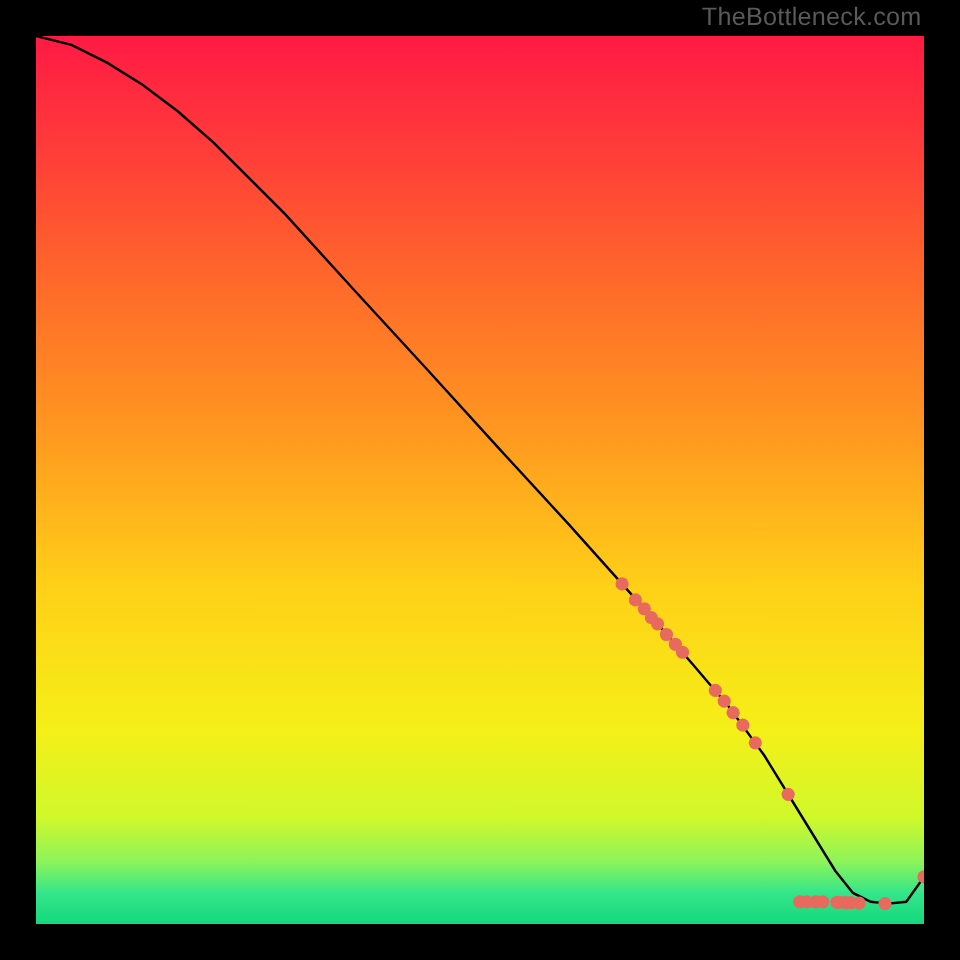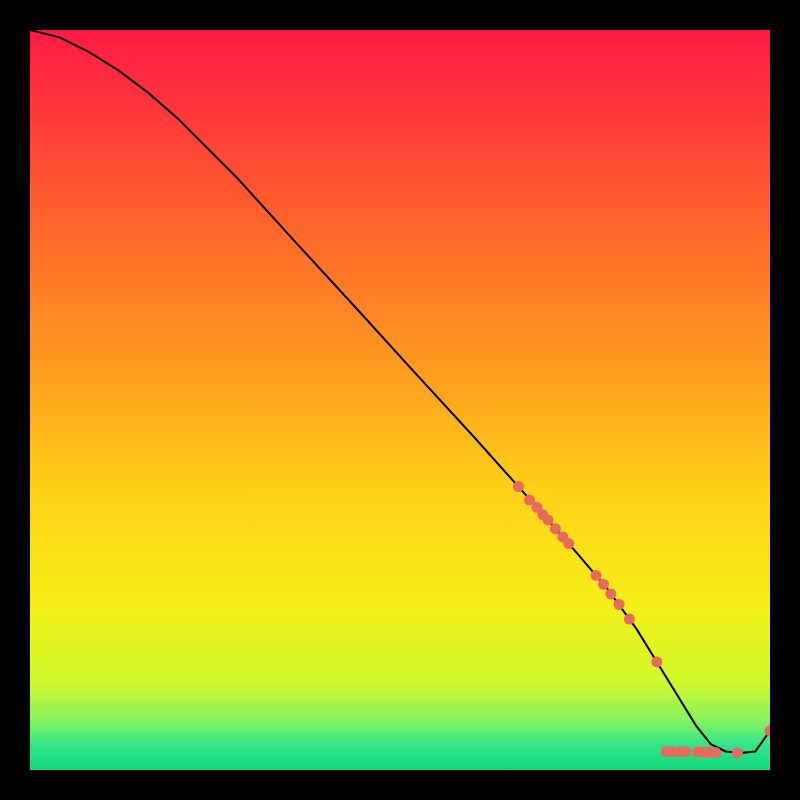--- a/index.html
+++ b/index.html
@@ -34,20 +34,21 @@
     letter-spacing: 0.2px;
   }
   svg {
     display: block;
   }
 </style>
 </head>
 <body>
 <div class="outer">
 
+  <div class="watermark">TheBottleneck.com</div>
 
   <svg class="plot-area" viewBox="0 0 740 740" preserveAspectRatio="none">
     <defs>
       <linearGradient id="bg-grad" x1="0" y1="0" x2="0" y2="1">
 
       <stop offset="0%" stop-color="#ff1a44"></stop>
           <stop offset="12%" stop-color="#ff3a3a"></stop>
           <stop offset="28.000000000000004%" stop-color="#ff6a2a"></stop>
           <stop offset="45%" stop-color="#ff9920"></stop>
           <stop offset="62%" stop-color="#ffd017"></stop>

